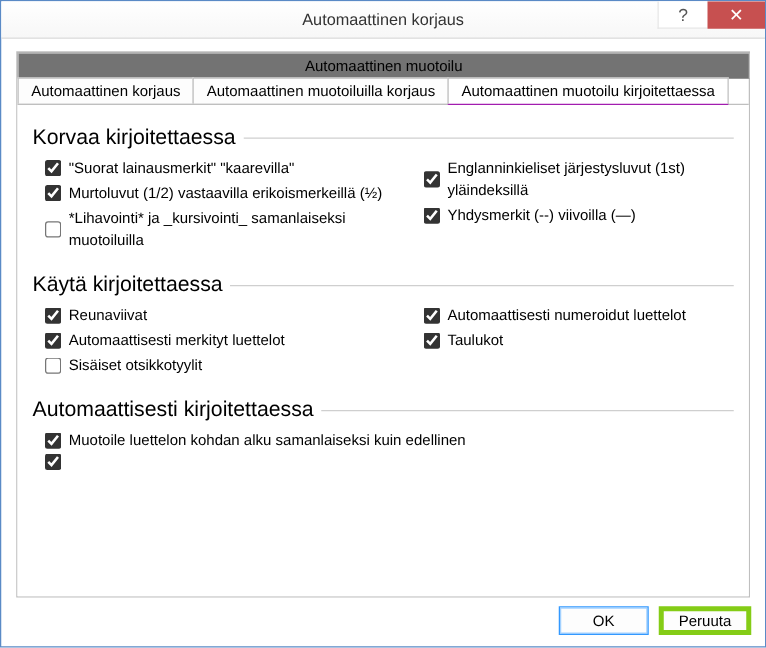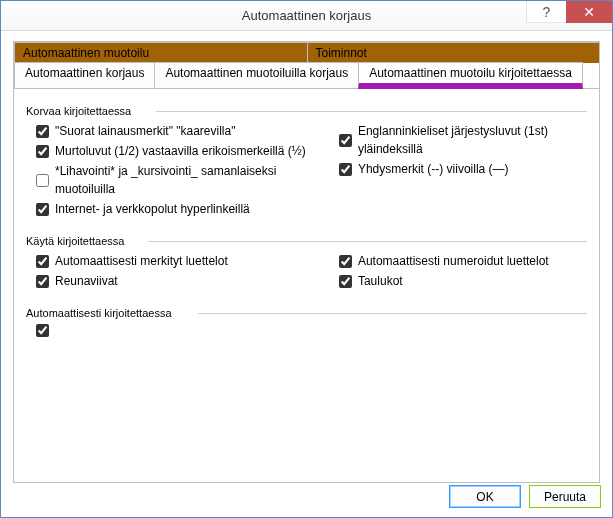--- a/index.html
+++ b/index.html
@@ -59,54 +59,55 @@
   .tabstack {
     border: 1px solid #bfbfbf;
     padding-top: 0;
   }
   .tabrow {
     display: flex;
     position: relative;
   }
   .tabrow.top .tab {
     flex: 1;
+    text-align: center;
     border: 1px solid #bfbfbf;
     border-bottom: none;
     padding: 3px 8px;
-    background: #a16207;
+    background: #737373;
     margin-right: -1px;
   }
   .tabrow.bottom {
     margin-top: -1px;
   }
   .tabrow.bottom .tab {
     border: 1px solid #bfbfbf;
     border-top: 1px solid #bfbfbf;
     padding: 3px 10px;
     background: #fdfdfd;
     margin-right: -1px;
     white-space: nowrap;
   }
   .tabrow.bottom .tab.active {
     background: #fff;
-    border-bottom: 6px solid #a21caf;
+    border-bottom: 1px solid #a21caf;
     position: relative;
     z-index: 2;
   }
   .tabpanel {
     border-top: 1px solid #bfbfbf;
     margin-top: -1px;
     padding: 10px 12px 14px 12px;
     min-height: 394px;
     position: relative;
     background: #fff;
   }
   .group-title {
     margin: 6px 0 4px 0;
-    font-size: 11px;
+    font-size: 17px;
     color: #000;
     position: relative;
   }
   .group-title::after {
     content: "";
     position: absolute;
     left: calc(var(--tw, 140px));
     right: 0;
     top: 50%;
     height: 1px;
@@ -139,21 +140,21 @@
   .buttons {
     position: absolute;
     right: 12px;
     bottom: 10px;
     display: flex;
     gap: 8px;
   }
   .btn {
     min-width: 72px;
     height: 23px;
-    border: 1px solid #84cc16;
+    border: 4px solid #84cc16;
     background: #fdfdfd;
     font-family: inherit;
     font-size: 12px;
     padding: 0 12px;
     cursor: pointer;
   }
   .btn.primary {
     border: 1px solid #3399ff;
     box-shadow: 0 0 0 1px #a3d1ff inset;
   }
@@ -168,21 +169,20 @@
     <div class="ctl">?</div>
     <div class="ctl close">✕</div>
   </div>
 </div>
 
 <div class="content">
   <div class="tabstack">
 
     <div class="tabrow top">
       <div class="tab">Automaattinen muotoilu</div>
-      <div class="tab">Toiminnot</div>
     </div>
 
     <div class="tabrow bottom">
       <div class="tab">Automaattinen korjaus</div>
       <div class="tab">Automaattinen muotoiluilla korjaus</div>
       <div class="tab active">Automaattinen muotoilu kirjoitettaessa</div>
     </div>
 
     <div class="tabpanel">
 
@@ -196,24 +196,20 @@
             <span>"Suorat lainausmerkit" "kaarevilla"</span>
           </label>
           <label class="opt">
             <input type="checkbox" checked="" style="">
             <span>Murtoluvut (1/2) vastaavilla erikoismerkeillä (½)</span>
           </label>
           <label class="opt">
             <input type="checkbox" style="">
             <span>*Lihavointi* ja _kursivointi_ samanlaiseksi muotoiluilla</span>
           </label>
-          <label class="opt">
-            <input type="checkbox" checked="" style="">
-            <span>Internet- ja verkkopolut hyperlinkeillä</span>
-          </label>
         </div>
         <div class="col right">
           <label class="opt">
             <input type="checkbox" checked="" style="">
             <span>Englanninkieliset järjestysluvut (1st) yläindeksillä</span>
           </label>
           <label class="opt">
             <input type="checkbox" checked="" style="">
             <span>Yhdysmerkit (--) viivoilla (—)</span>
           </label>
@@ -222,45 +218,53 @@
 
       <div class="spacer"></div>
 
       <div class="group-title" style="--tw:122px">
         <span>Käytä kirjoitettaessa</span>
       </div>
       <div class="cols">
         <div class="col left">
           <label class="opt">
             <input type="checkbox" checked="" style="">
+            <span>Reunaviivat</span>
+          </label>
+          <label class="opt">
+            <input type="checkbox" checked="" style="">
             <span>Automaattisesti merkityt luettelot</span>
           </label>
           <label class="opt">
-            <input type="checkbox" checked="" style="">
-            <span>Reunaviivat</span>
+            <input type="checkbox" style="">
+            <span>Sisäiset otsikkotyylit</span>
           </label>
         </div>
         <div class="col right">
           <label class="opt">
             <input type="checkbox" checked="" style="">
             <span>Automaattisesti numeroidut luettelot</span>
           </label>
           <label class="opt">
             <input type="checkbox" checked="" style="">
             <span>Taulukot</span>
           </label>
         </div>
       </div>
 
       <div class="spacer"></div>
 
       <div class="group-title" style="--tw:172px">
         <span>Automaattisesti kirjoitettaessa</span>
       </div>
       <div>
+        <label class="opt">
+          <input type="checkbox" checked="" style="">
+          <span>Muotoile luettelon kohdan alku samanlaiseksi kuin edellinen</span>
+        </label>
         <label class="opt">
           <input type="checkbox" checked="" style="">
         </label>
       </div>
 
     </div>
   </div>
 
   <div class="buttons">
     <button class="btn primary">OK</button>

